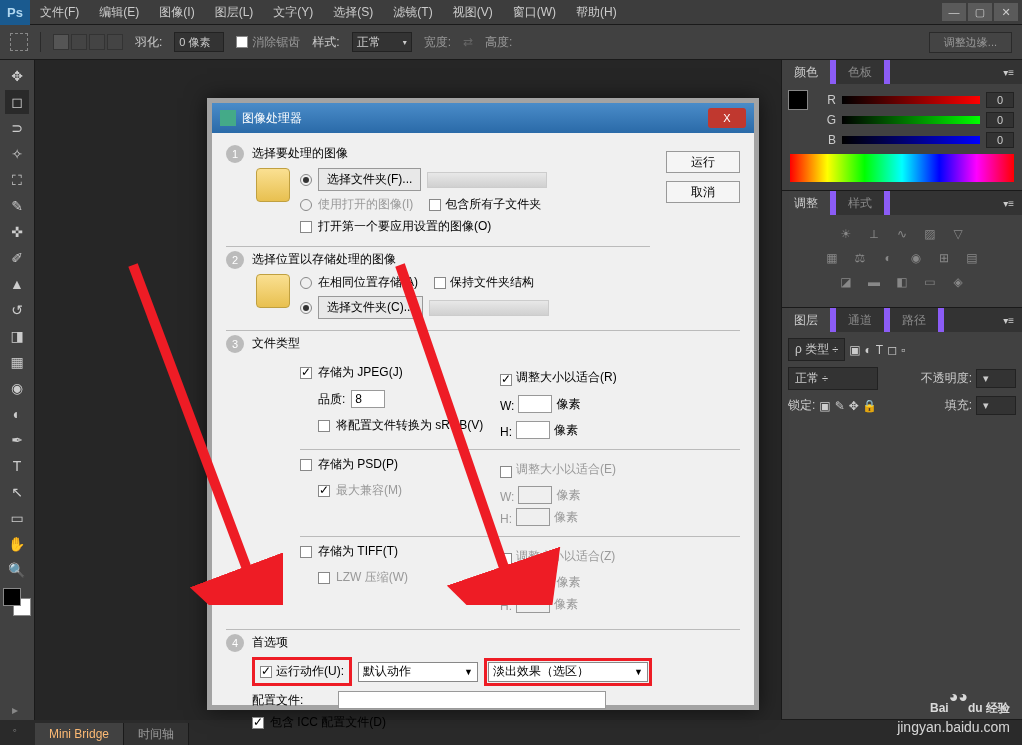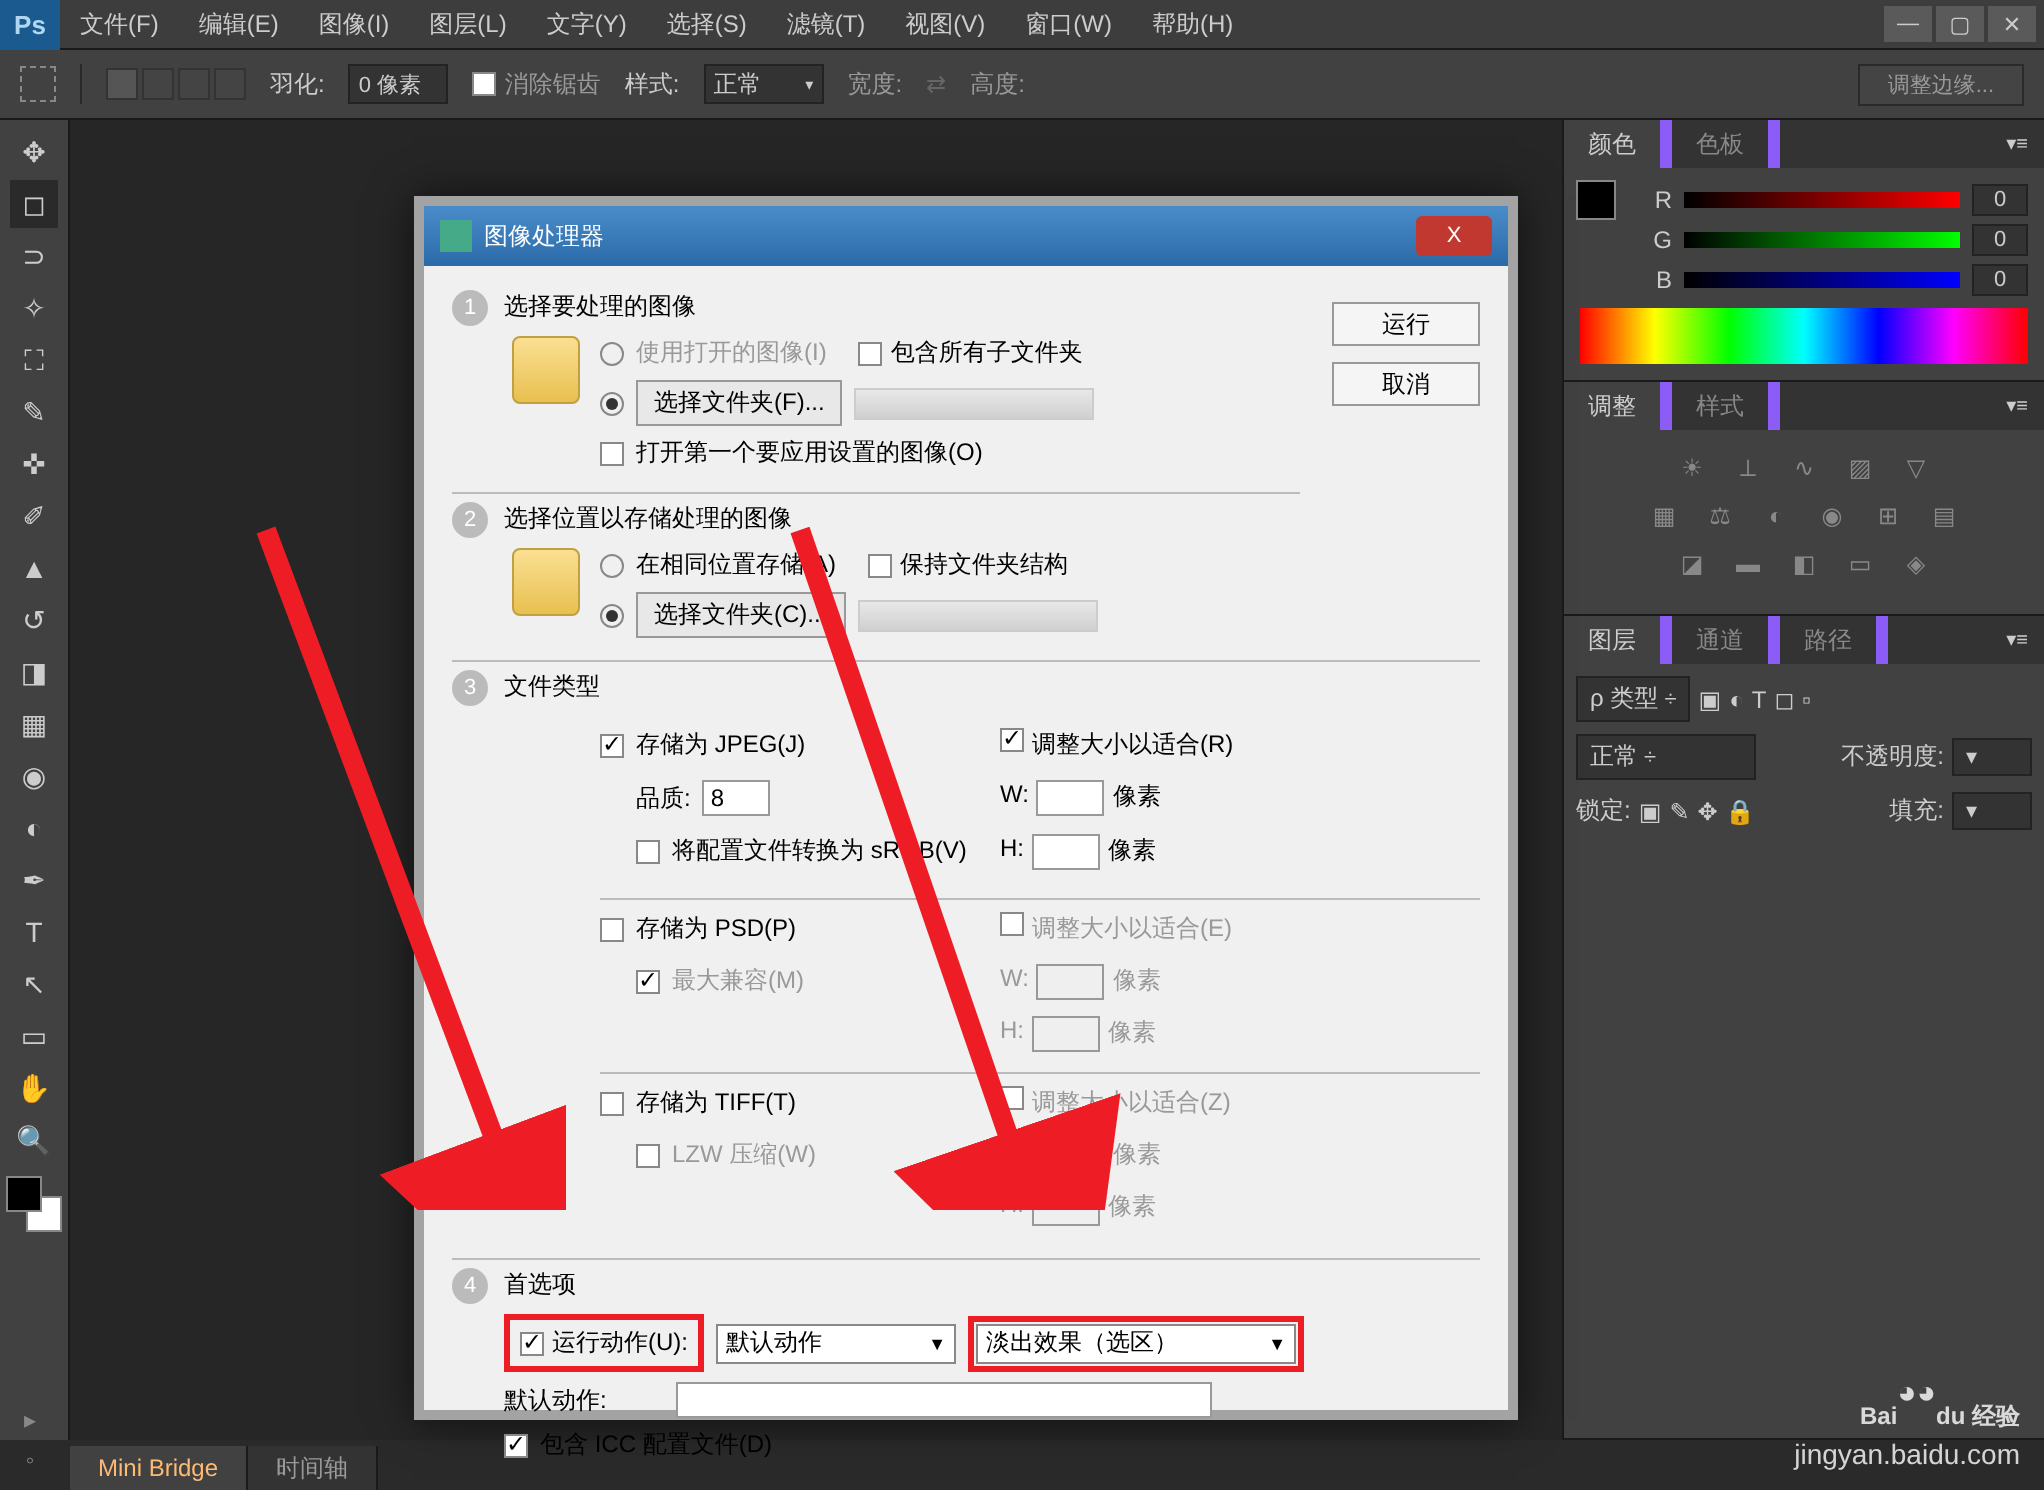--- a/index.html
+++ b/index.html
@@ -76,21 +76,21 @@
 .right-btns{position:absolute;right:14px;top:48px;display:flex;flex-direction:column;gap:8px}
 .right-btns2{position:absolute;right:14px;top:240px;display:flex;flex-direction:column;gap:8px}
 .hr{border:none;border-top:1px solid #bbb;margin:4px 0}
 .tinput{border:1px solid #999;height:18px;width:34px;padding:0 3px;font-size:12px}
 .tinput-wide{border:1px solid #999;height:18px;width:268px;padding:0 3px;font-size:12px}
 .filetype-grid{padding-left:48px}
 .ft-section{padding:6px 0;border-bottom:1px solid #bbb}
 .ft-section:last-child{border-bottom:none}
 .ft-row{display:flex;margin-bottom:4px}
 .ft-left{width:200px}
-.ft-right{display:flex;align-items:flex-start;gap:4px}
+.ft-right{display:flex;align-items:flex-end;gap:4px}
 .redbox{border:3px solid #ee1c25;padding:1px}
 .dd{border:1px solid #888;background:#fff;display:flex;align-items:center;justify-content:space-between;padding:0 4px;height:20px}
 .dd .arr{font-size:9px}
 
 
 .arrow{position:absolute;pointer-events:none}
 .arrow1{left:123px;top:255px;width:160px;height:350px}
 .arrow2{left:390px;top:255px;width:180px;height:350px}
 
 .watermark{position:absolute;right:12px;bottom:10px;color:#fff;opacity:.8;text-align:right}
@@ -301,32 +301,32 @@
 
   <div class="dlg-body">
 
     <div class="step">
       <div class="step-num">1</div>
       <div class="step-content">
         <div class="step-title">选择要处理的图像</div>
         <div class="step-inner">
           <div class="folder-icon"></div>
           <div class="row">
+              <span class="radio on"></span>
+              <button class="dbtn">选择文件夹(F)...</button>
+              <span class="path"></span>
+            </div>
+          <div class="row">
               <span class="radio"></span>
               <span class="dis">使用打开的图像(I)</span>
             <span style="margin-left:10px;display:flex;align-items:center;gap:4px">
                 <span class="chk"></span>
                 <span>包含所有子文件夹</span>
               </span>
           </div>
-          <div class="row">
-              <span class="radio on"></span>
-              <button class="dbtn">选择文件夹(F)...</button>
-              <span class="path"></span>
-            </div>
           <div class="row">
               <span class="chk"></span>
               <span>打开第一个要应用设置的图像(O)</span>
             </div>
         </div>
       </div>
     </div>
     <hr class="hr" style="margin-right:90px">
 
     <div class="step">
@@ -476,21 +476,21 @@
                 <span class="arr">▼</span>
               </div>
             <span class="redbox">
               <div class="dd" style="width:160px">
                   <span>淡出效果（选区）</span>
                   <span class="arr">▼</span>
                 </div>
             </span>
           </div>
           <div class="row">
-              <span style="width:80px">默认动作:</span>
+              <span style="width:80px">配置文件:</span>
               <input class="tinput-wide" style="">
             </div>
           <div class="row">
               <span class="chk on"></span>
               <span>包含 ICC 配置文件(D)</span>
             </div>
         </div>
       </div>
     </div>
   </div>

